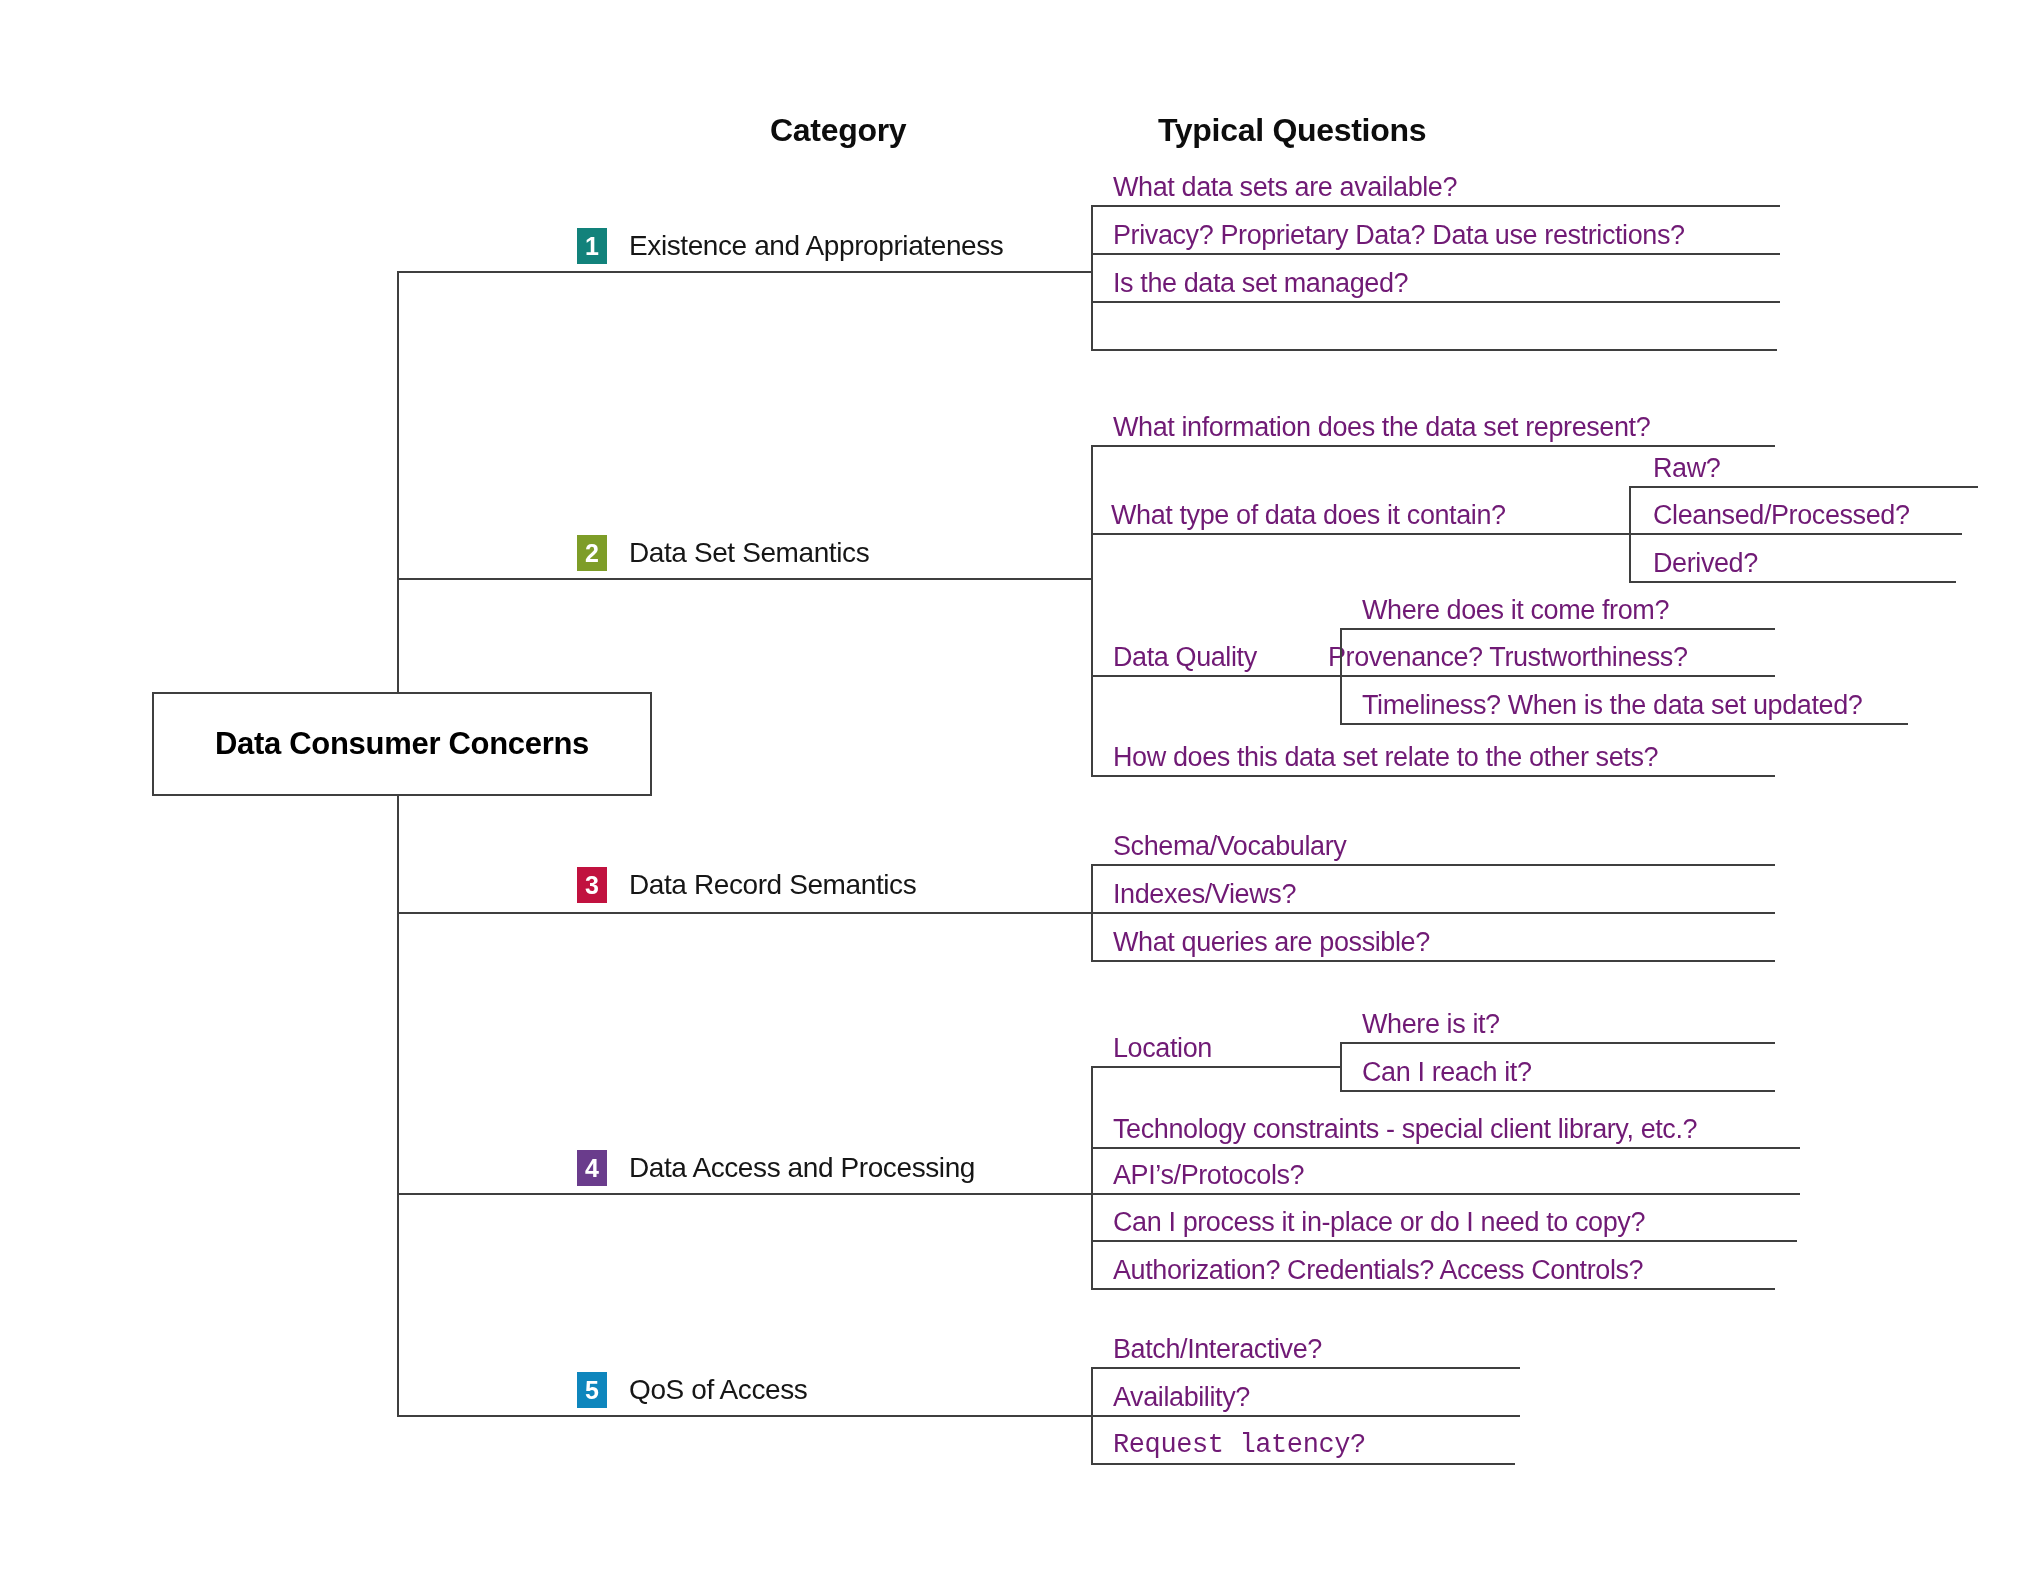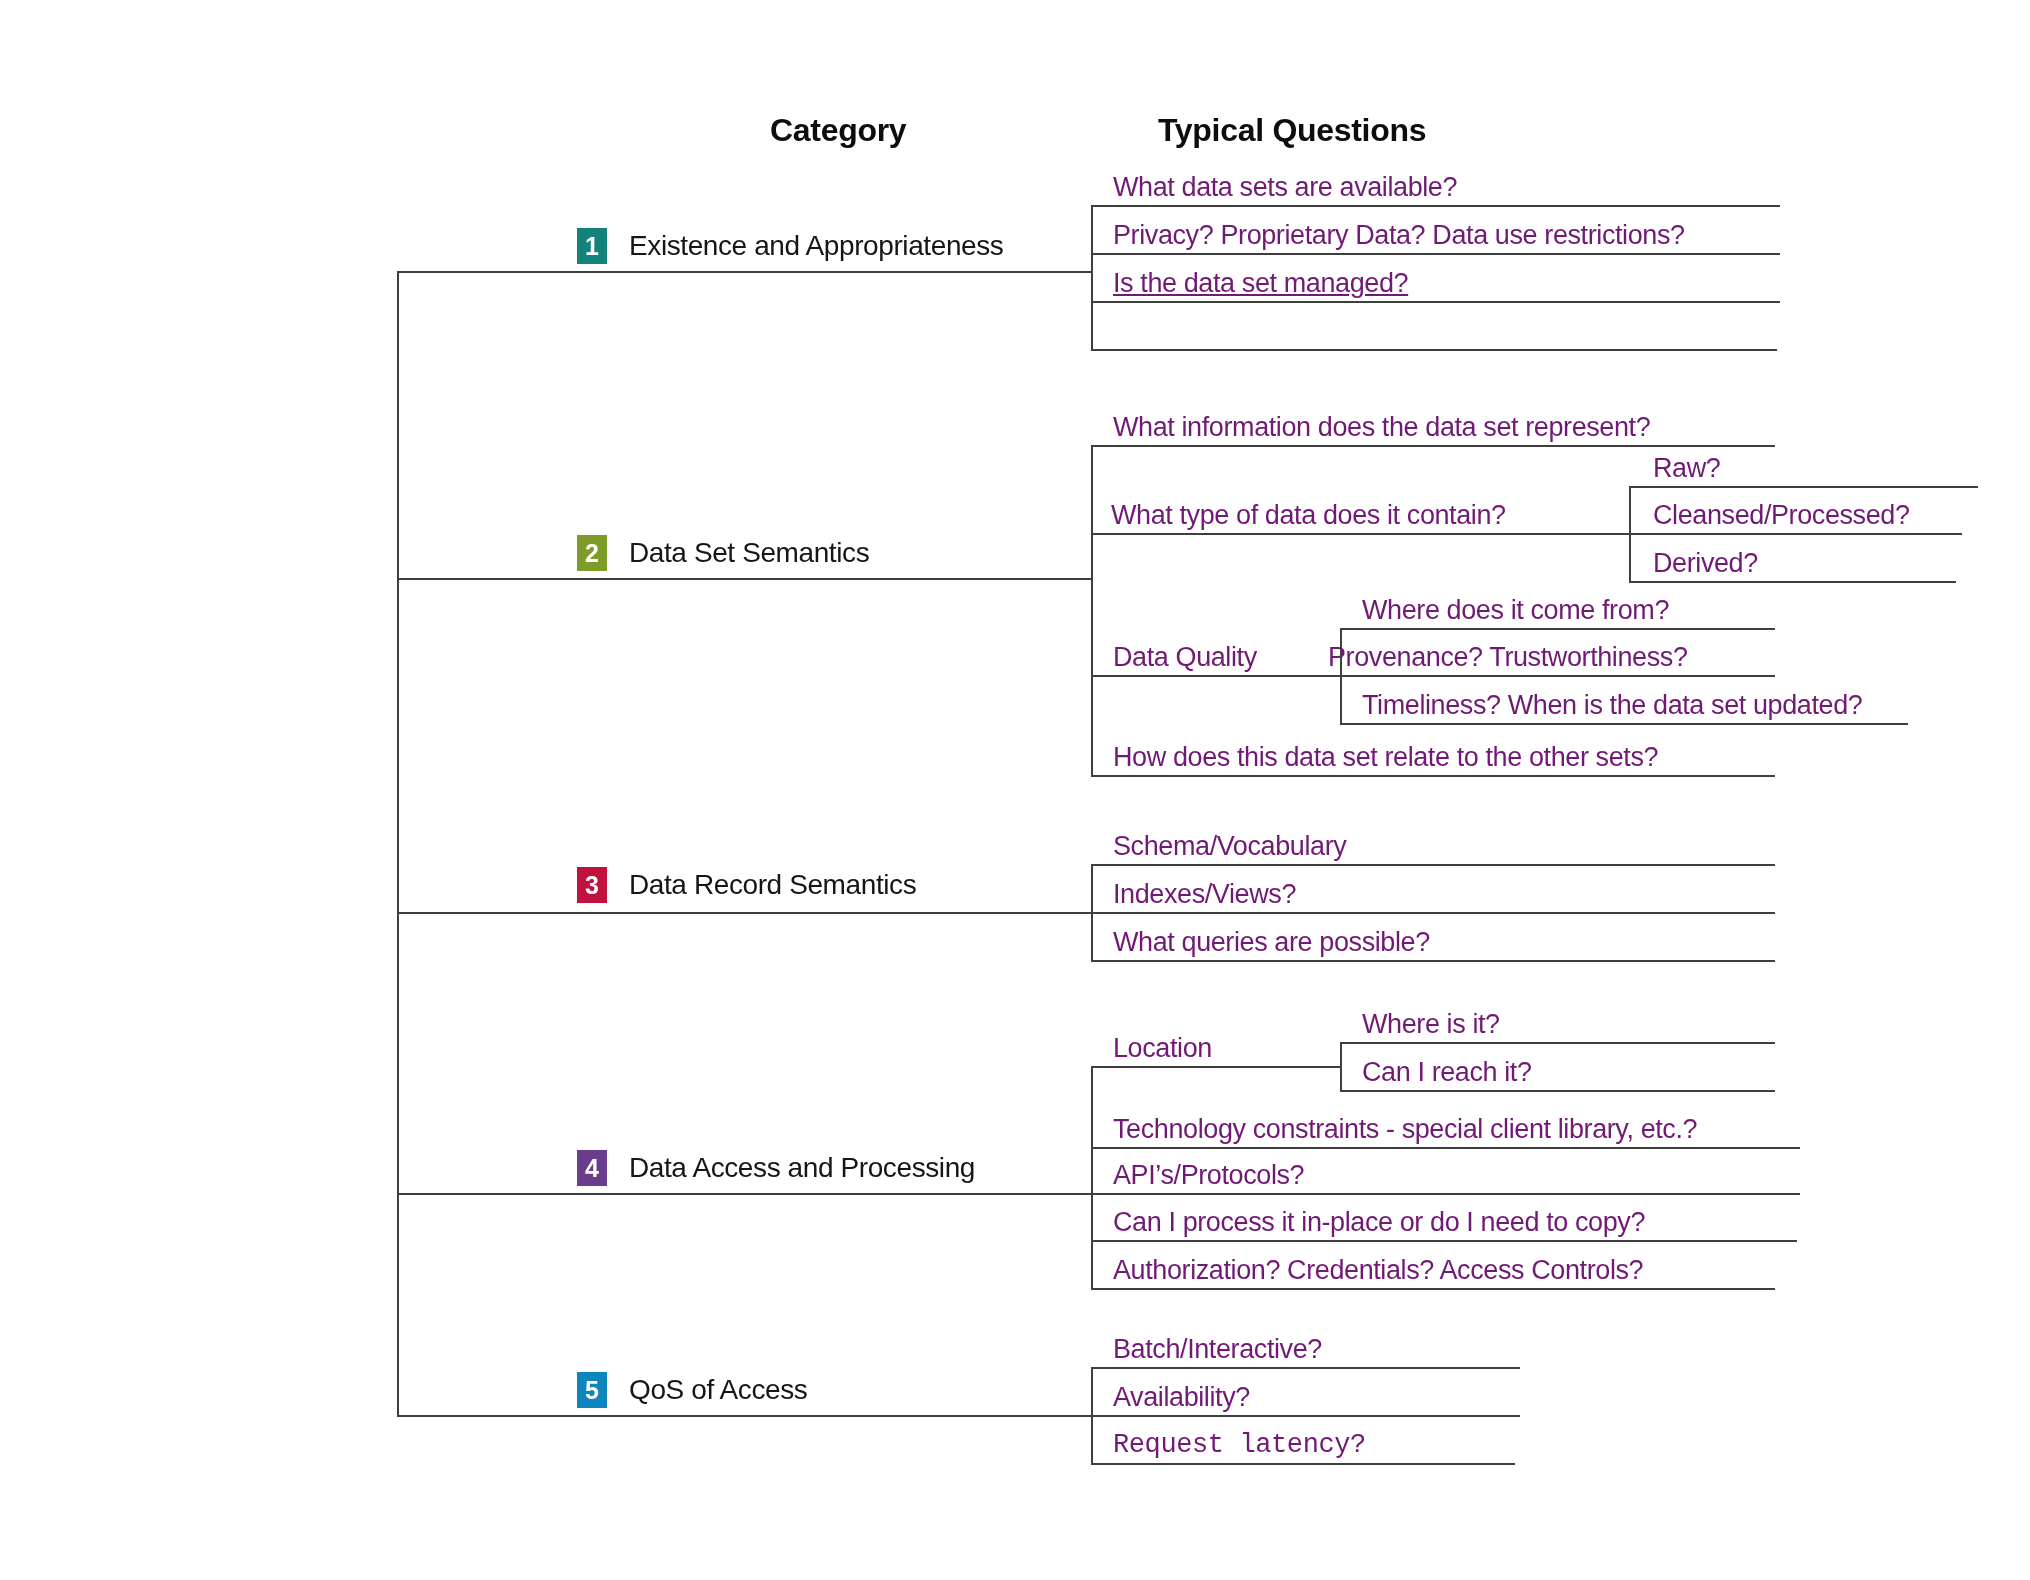--- a/index.html
+++ b/index.html
@@ -24,20 +24,23 @@
   <div class="hdr" style="left:770px;top:112px;">Category</div>
   <div class="hdr" style="left:1158px;top:112px;">Typical Questions</div>
 
   <div class="ln" style="left:397px;top:271px;width:2px;height:1146px;"></div>
   <div class="ln" style="left:397px;top:271px;width:694px;height:2px;"></div>
   <div class="ln" style="left:397px;top:578px;width:694px;height:2px;"></div>
   <div class="ln" style="left:397px;top:912px;width:694px;height:2px;"></div>
   <div class="ln" style="left:397px;top:1193px;width:694px;height:2px;"></div>
   <div class="ln" style="left:397px;top:1415px;width:694px;height:2px;"></div>
 
+  <div class="center-box">
+    <span class="title">Data Consumer Concerns</span>
+  </div>
 
   <div class="cat" style="left:577px;top:226px;">
     <span class="badge" style="background-color: rgb(18, 130, 123);">1</span>
     <span class="cat-label">Existence and Appropriateness</span>
   </div>
   <div class="cat" style="left:577px;top:533px;">
     <span class="badge" style="background-color: rgb(126, 157, 40);">2</span>
     <span class="cat-label">Data Set Semantics</span>
   </div>
   <div class="cat" style="left:577px;top:865px;">
@@ -51,21 +54,21 @@
   <div class="cat" style="left:577px;top:1370px;">
     <span class="badge" style="background-color: rgb(14, 134, 189);">5</span>
     <span class="cat-label">QoS of Access</span>
   </div>
 
   <div class="ln" style="left:1091px;top:205px;width:2px;height:146px;"></div>
   <div class="q" style="left:1113px;top:169px;">What data sets are available?</div>
   <div class="ln" style="left:1091px;top:205px;width:689px;height:2px;"></div>
   <div class="q" style="left:1113px;top:217px;">Privacy? Proprietary Data? Data use restrictions?</div>
   <div class="ln" style="left:1091px;top:253px;width:689px;height:2px;"></div>
-  <div class="q" style="left:1113px;top:265px;text-decoration:underline;">Is the data set managed?</div>
+  <div class="q" style="left:1113px;top:265px;">Is the data set managed?</div>
   <div class="ln" style="left:1091px;top:301px;width:689px;height:2px;"></div>
   <div class="ln" style="left:1091px;top:349px;width:686px;height:2px;"></div>
 
   <div class="ln" style="left:1091px;top:445px;width:2px;height:332px;"></div>
   <div class="q" style="left:1113px;top:409px;">What information does the data set represent?</div>
   <div class="ln" style="left:1091px;top:445px;width:684px;height:2px;"></div>
 
   <div class="q" style="left:1653px;top:450px;">Raw?</div>
   <div class="ln" style="left:1629px;top:486px;width:349px;height:2px;"></div>
   <div class="q" style="left:1111px;top:497px;">What type of  data does it contain?</div>

